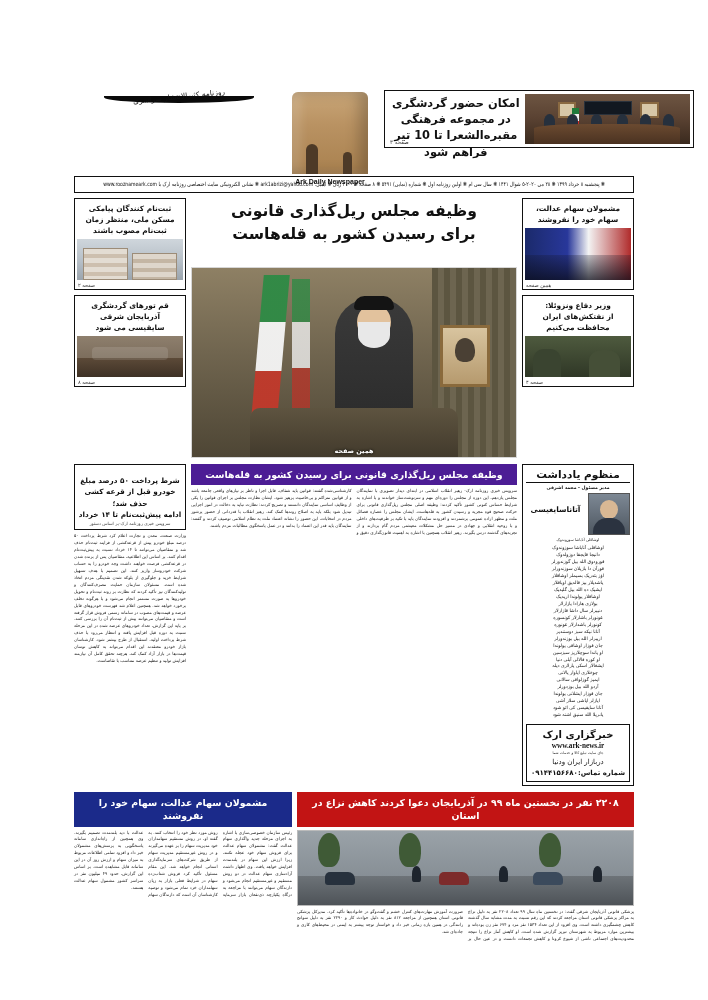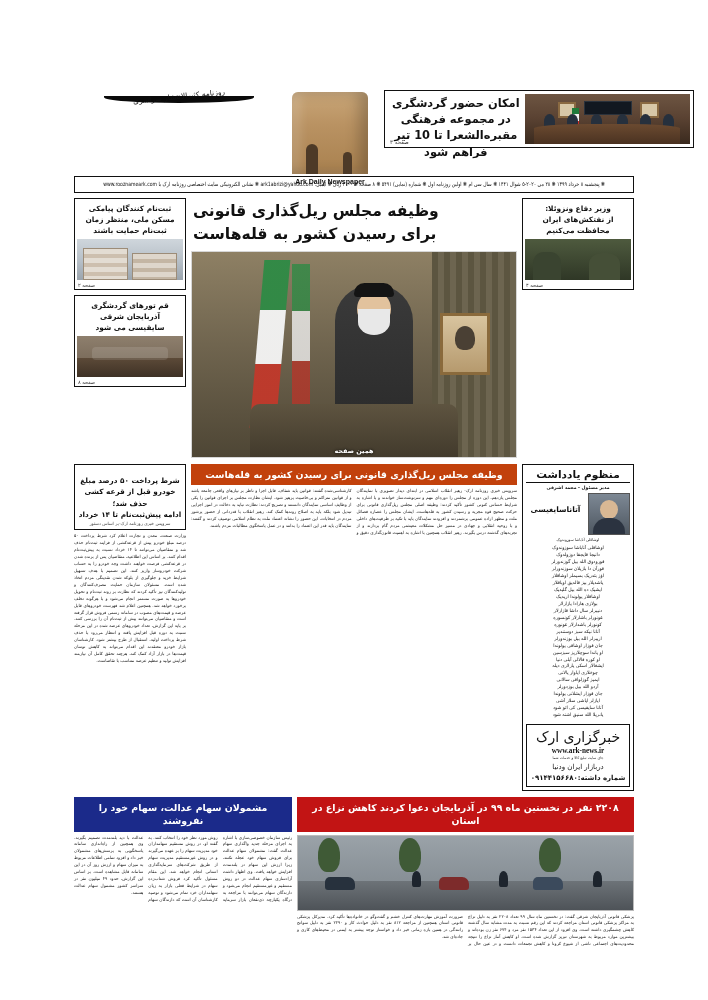--- a/index.html
+++ b/index.html
@@ -151,21 +151,21 @@
   .im-flag:after{content:"";position:absolute;left:0;bottom:0;width:100%;height:48%;
     background:linear-gradient(180deg,rgba(20,22,40,.25),rgba(10,12,24,.75));}
   .im-mil{background:linear-gradient(180deg,#4e5a3e 0%,#2f3726 100%);}
   .im-mil:before{content:"";position:absolute;left:8%;bottom:0;width:26%;height:70%;
     background:#3a4430;border-radius:40% 40% 0 0;}
   .im-mil:after{content:"";position:absolute;right:10%;bottom:0;width:30%;height:66%;
     background:#454f37;border-radius:40% 40% 0 0;}
 
   
   .center-head{
-    text-align:left;padding:2px 2px 4px 2px;
+    text-align:center;padding:2px 2px 20px 2px;
   }
   .center-head .hl{
     font-size:15.6px;font-weight:bold;color:#111;line-height:1.5;white-space:nowrap;
   }
   .bigphoto{
     flex:1 1 auto;position:relative;overflow:hidden;border:1px solid #d6d6d6;
     background:#6a5f4e;
   }
   .bp-wall{position:absolute;inset:0;
     background:linear-gradient(180deg,#8e8064 0%,#70654f 45%,#4e4635 100%);}
@@ -212,21 +212,21 @@
     font-size:4.3px;line-height:1.62;color:#1a1a1a;text-align:justify;
     margin-top:3px;
   }
   .bodytext.cols2{column-count:2;column-gap:5px;}
   .bodytext.cols3{column-count:3;column-gap:5px;}
 
   .banner{
     text-align:center;color:#fff;font-size:9.4px;font-weight:bold;
     padding:4px 3px;line-height:1.4;
   }
-  .banner.purple{background:#c2410c;}
+  .banner.purple{background:#4c1d95;}
   .banner.blue{background:#1b2a8a;}
   .banner.red{background:#c21414;}
 
   
   .poemhead{
     text-align:center;font-size:10.6px;font-weight:bold;color:#111;
     border-bottom:1.4px solid #111;padding-bottom:2px;margin-bottom:2px;
   }
   .poemsub{text-align:center;font-size:4.6px;font-weight:bold;color:#111;margin-bottom:3px;}
   .poemrow{display:flex;flex-direction:row-reverse;align-items:flex-start;gap:3px;}
@@ -236,21 +236,21 @@
     position:relative;background:linear-gradient(180deg,#7d8894,#4e5761);}
   .poemphoto:before{content:"";position:absolute;left:50%;transform:translateX(-50%);
     top:6px;width:18px;height:19px;background:#d9b894;border-radius:50%;}
   .poemphoto:after{content:"";position:absolute;left:50%;transform:translateX(-50%);
     bottom:0;width:32px;height:16px;background:#2b3340;border-radius:14px 14px 0 0;}
   .poemcap{text-align:center;font-size:3.8px;color:#222;margin-top:2px;}
   .poemlines{margin-top:3px;text-align:center;}
   .poemlines div{font-size:4.6px;line-height:1.52;color:#111;white-space:nowrap;}
 
   .contactbox{border:1.2px solid #111;padding:4px 3px;text-align:center;margin-top:5px;}
-  .contactbox .c1{font-size:14px;font-weight:normal;color:#111;}
+  .contactbox .c1{font-size:10px;font-weight:bold;color:#111;}
   .contactbox .c2{font-size:7.2px;font-weight:bold;color:#111;margin-top:2px;
     font-family:"Liberation Serif",serif;}
   .contactbox .c3{font-size:3.6px;color:#222;margin-top:1px;}
   .contactbox .c4{font-size:7px;font-weight:normal;color:#111;margin-top:3px;}
   .contactbox .c5{font-size:7px;font-weight:bold;color:#111;margin-top:3px;}
 
   
   .botwrap{display:flex;flex-direction:row-reverse;gap:5px;margin:6px 14px 0 14px;}
   .bot-right{flex:0 0 218px;}
   .bot-center{flex:1 1 auto;}
@@ -319,21 +319,21 @@
     <span>❋ پنجشنبه ۸ خرداد ۱۳۹۹ ❋ ۲۸ می ۲۰۲۰-۵ شوال ۱۴۴۱ ❋ سال سی ام ❋ اولین روزنامه اول ❋ شماره (نمایی) ۵۴۹۱ ❋ ۸ صفحه ❋ ۲۰۰۰ ریال ❋ ایمیل: ark1abrizi@yahoo.com ❋ نشانی الکترونیکی سایت اختصاصی روزنامه ارک با  www.rooznameark.com</span>
   </div>
 
   <div class="topgrid">
 
     <div class="col-right">
       <div class="sidebox h1">
         <div class="sbt">
           <div>ثبت‌نام کنندگان پیامکی</div>
           <div>مسکن ملی، منتظر زمان</div>
-          <div>ثبت‌نام حمایت باشند</div>
+          <div>ثبت‌نام مصوب باشند</div>
         </div>
         <div class="sbimg im-build"></div>
         <div class="sbpage">صفحه ۲</div>
       </div>
       <div class="sidebox h1">
         <div class="sbt">
           <div>قم تورهای گردشگری</div>
           <div>آذربایجان شرقی</div>
           <div>سایقیسی می شود</div>
         </div>
@@ -357,20 +357,28 @@
           <div class="bp-face"></div>
               <div class="bp-beard"></div>
               <div class="bp-turban"></div>
         </div>
         <div class="bp-chair"></div>
         <div class="bp-cap">همین صفحه</div>
       </div>
     </div>
 
     <div class="col-left">
+      <div class="sidebox h1">
+        <div class="sbt">
+          <div>مشمولان سهام عدالت،</div>
+          <div>سهام خود را نفروشند</div>
+        </div>
+        <div class="sbimg im-flag"></div>
+        <div class="sbpage">همین صفحه</div>
+      </div>
       <div class="sidebox h1">
         <div class="sbt">
           <div>وزیر دفاع ونزوئلا:</div>
           <div>از نفتکش‌های ایران</div>
           <div>محافظت می‌کنیم</div>
         </div>
         <div class="sbimg im-mil"></div>
         <div class="sbpage">صفحه ۴</div>
       </div>
     </div>
@@ -426,21 +434,21 @@
         <div>جان  قوزار  ایشلانی  یولوندا</div>
         <div>ایازلر  ایاشی  سلار  آشی</div>
         <div>آتانا  سایقیسی  کی  ائو  شود</div>
         <div>یانریلا  الله  سنیق  اشته  شود</div>
       </div>
       <div class="contactbox">
         <div class="c1">خبرگزاری ارک</div>
         <div class="c2">www.ark-news.ir</div>
         <div class="c3">جای سایت تبلیغ کالا و خدمات شما</div>
         <div class="c4">دربازار ایران ودنیا</div>
-        <div class="c5">شماره داشته:۰۹۱۴۴۱۵۶۶۸۰</div>
+        <div class="c5">شماره تماس:۰۹۱۴۴۱۵۶۶۸۰</div>
       </div>
     </div>
   </div>
 
   <div class="botwrap">
 
     <div class="bot-right">
       <div class="banner blue">مشمولان سهام عدالت، سهام خود را نفروشند</div>
       <div class="bodytext cols3">رئیس سازمان خصوصی‌سازی با اشاره به اجرای مرحله جدید واگذاری سهام عدالت گفت: مشمولان سهام عدالت برای فروش سهام خود عجله نکنند، زیرا ارزش این سهام در بلندمدت افزایش خواهد یافت. وی اظهار داشت آزادسازی سهام عدالت در دو روش مستقیم و غیرمستقیم انجام می‌شود و دارندگان سهام می‌توانند با مراجعه به درگاه یکپارچه ذی‌نفعان بازار سرمایه روش مورد نظر خود را انتخاب کنند. به گفته او، در روش مستقیم سهامداران خود مدیریت سهام را بر عهده می‌گیرند و در روش غیرمستقیم مدیریت سهام از طریق شرکت‌های سرمایه‌گذاری استانی انجام خواهد شد. این مقام مسئول تأکید کرد فروش شتاب‌زده سهام در شرایط فعلی بازار به زیان سهامداران خرد تمام می‌شود و توصیه کارشناسان آن است که دارندگان سهام عدالت با دید بلندمدت تصمیم بگیرند. وی همچنین از راه‌اندازی سامانه پاسخگویی به پرسش‌های مشمولان خبر داد و افزود تمامی اطلاعات مربوط به میزان سهام و ارزش روز آن در این سامانه قابل مشاهده است. بر اساس این گزارش، حدود ۴۹ میلیون نفر در سراسر کشور مشمول سهام عدالت هستند.</div>
     </div>

